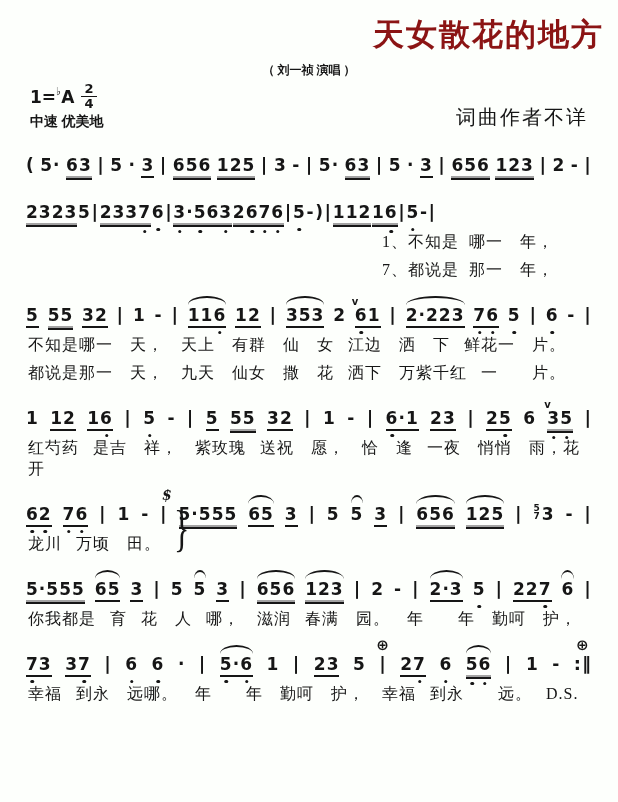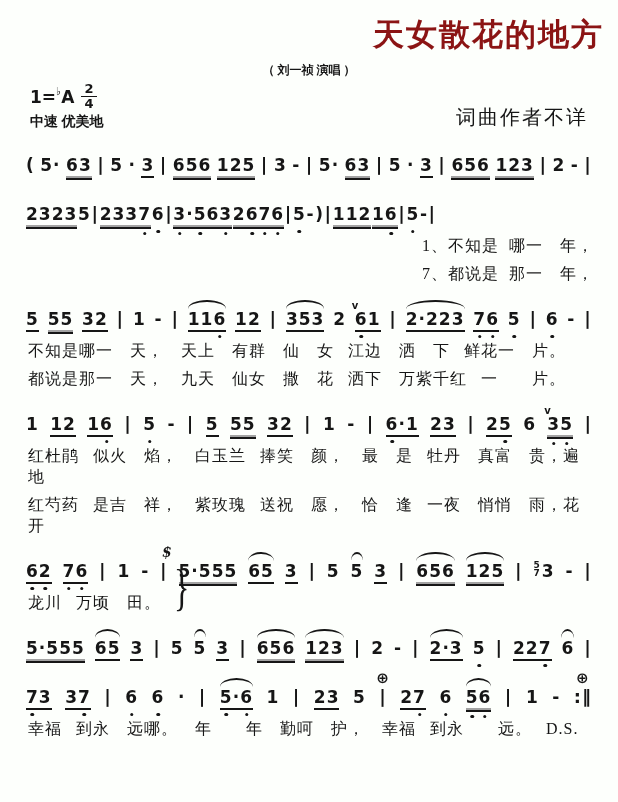--- a/index.html
+++ b/index.html
@@ -21,39 +21,39 @@
   .credit{font-size:20px;letter-spacing:2px;}
 
   
   .score-line{position:relative;margin:0 10px;}
   .notes{display:flex;justify-content:space-between;align-items:baseline;
          margin:24px 2px 4px 2px;font-family:"DejaVu Sans","Liberation Sans",sans-serif;}
   .narrow .notes{width:72%;}
   .cell{position:relative;display:inline-block;font-weight:bold;font-size:17px;
         letter-spacing:1px;line-height:20px;white-space:pre;}
   .cell.u1{border-bottom:2px solid #161616;padding-bottom:1px;}
-  .cell.u2{border-bottom:4px solid #a3a3a3;padding-bottom:1px;}
+  .cell.u2{border-bottom:2px solid #a3a3a3;padding-bottom:1px;}
   .cell.u2::after{content:"";position:absolute;left:0;right:0;bottom:-4px;border-bottom:2px solid #161616;}
   .cell.arc::before{content:"";position:absolute;left:0;right:0;top:-9px;height:7px;
         border-top:2px solid #161616;border-radius:50% 50% 0 0 / 100% 100% 0 0;}
   .ch{position:relative;display:inline-block;}
   .ch.lo::after{content:"";position:absolute;left:50%;transform:translateX(-50%);
         bottom:-9px;width:3.5px;height:3.5px;border-radius:50%;background:#161616;}
   .u2 .ch.lo::after{bottom:-11px;}
   .bar{font-size:18px;}
   .vmark{position:absolute;top:-13px;left:-3px;font-size:10px;font-weight:bold;
         font-family:"DejaVu Sans",sans-serif;}
   .coda{position:absolute;top:-19px;left:50%;transform:translateX(-50%);font-size:15px;font-weight:bold;}
   .segno{position:absolute;top:-19px;left:2px;font-size:14px;font-style:italic;
         font-family:"DejaVu Serif",serif;}
   .grace{display:inline-flex;flex-direction:column;font-size:9px;line-height:8px;
         vertical-align:top;margin-right:1px;font-weight:bold;}
 
   .lyric{font-size:16px;letter-spacing:1px;word-spacing:9px;margin:7px 0 0 4px;}
-  .lyric.verse{margin-left:358px;word-spacing:5px;text-align:right;}
+  .lyric.verse{margin-left:358px;word-spacing:5px;}
   .brace{position:absolute;left:150px;bottom:8px;font-size:32px;font-weight:normal;
         transform:scaleY(1.55);transform-origin:center;}
 </style>
 </head>
 <body>
 
 <div class="sheet">
 
   <div class="title">天女散花的地方</div>
   <div class="subtitle">（ 刘一祯 演唱 ）</div>
@@ -175,21 +175,20 @@
           <span class="cell"><span class="ch">-</span></span>
           <span class="cell bar"><span class="ch">|</span></span>
           <span class="cell u1"><span class="ch lo">6</span><span class="ch">·</span><span class="ch">1</span></span>
           <span class="cell u1"><span class="ch">2</span><span class="ch">3</span></span>
           <span class="cell bar"><span class="ch">|</span></span>
           <span class="cell u1"><span class="ch">2</span><span class="ch lo">5</span></span>
           <span class="cell"><span class="ch">6</span></span>
           <span class="cell u2"><span class="vmark">v</span><span class="ch lo">3</span><span class="ch lo">5</span></span>
           <span class="cell bar"><span class="ch">|</span></span>
         </div>
-        <div class="lyric">红杜鹃 似火　焰，　白玉兰 捧笑　颜，　最　是 牡丹　真富　贵，遍地</div>
         <div class="lyric">红芍药 是吉　祥，　紫玫瑰 送祝　愿，　恰　逢 一夜　悄悄　雨，花开</div>
       </div>
       <div class="score-line">
         <div class="notes">
           <span class="cell u1"><span class="ch lo">6</span><span class="ch lo">2</span></span>
           <span class="cell u1"><span class="ch lo">7</span><span class="ch lo">6</span></span>
           <span class="cell bar"><span class="ch">|</span></span>
           <span class="cell"><span class="ch">1</span></span>
           <span class="cell"><span class="ch">-</span></span>
           <span class="cell bar"><span class="ch">|</span><span class="segno">$</span></span>
@@ -227,20 +226,21 @@
           <span class="cell"><span class="ch">2</span></span>
           <span class="cell"><span class="ch">-</span></span>
           <span class="cell bar"><span class="ch">|</span></span>
           <span class="cell u1 arc"><span class="ch">2</span><span class="ch">·</span><span class="ch">3</span></span>
           <span class="cell"><span class="ch lo">5</span></span>
           <span class="cell bar"><span class="ch">|</span></span>
           <span class="cell u1"><span class="ch">2</span><span class="ch">2</span><span class="ch lo">7</span></span>
           <span class="cell arc"><span class="ch">6</span></span>
           <span class="cell bar"><span class="ch">|</span></span>
         </div>
+        <div class="lyric">你我都是 育 花　人 哪，　滋润 春满　园。　年　　年　勤呵　护，</div>
       </div>
       <div class="score-line">
         <div class="notes">
           <span class="cell u1"><span class="ch lo">7</span><span class="ch">3</span></span>
           <span class="cell u1"><span class="ch">3</span><span class="ch lo">7</span></span>
           <span class="cell bar"><span class="ch">|</span></span>
           <span class="cell"><span class="ch lo">6</span></span>
           <span class="cell"><span class="ch lo">6</span></span>
           <span class="cell"><span class="ch">·</span></span>
           <span class="cell bar"><span class="ch">|</span></span>

